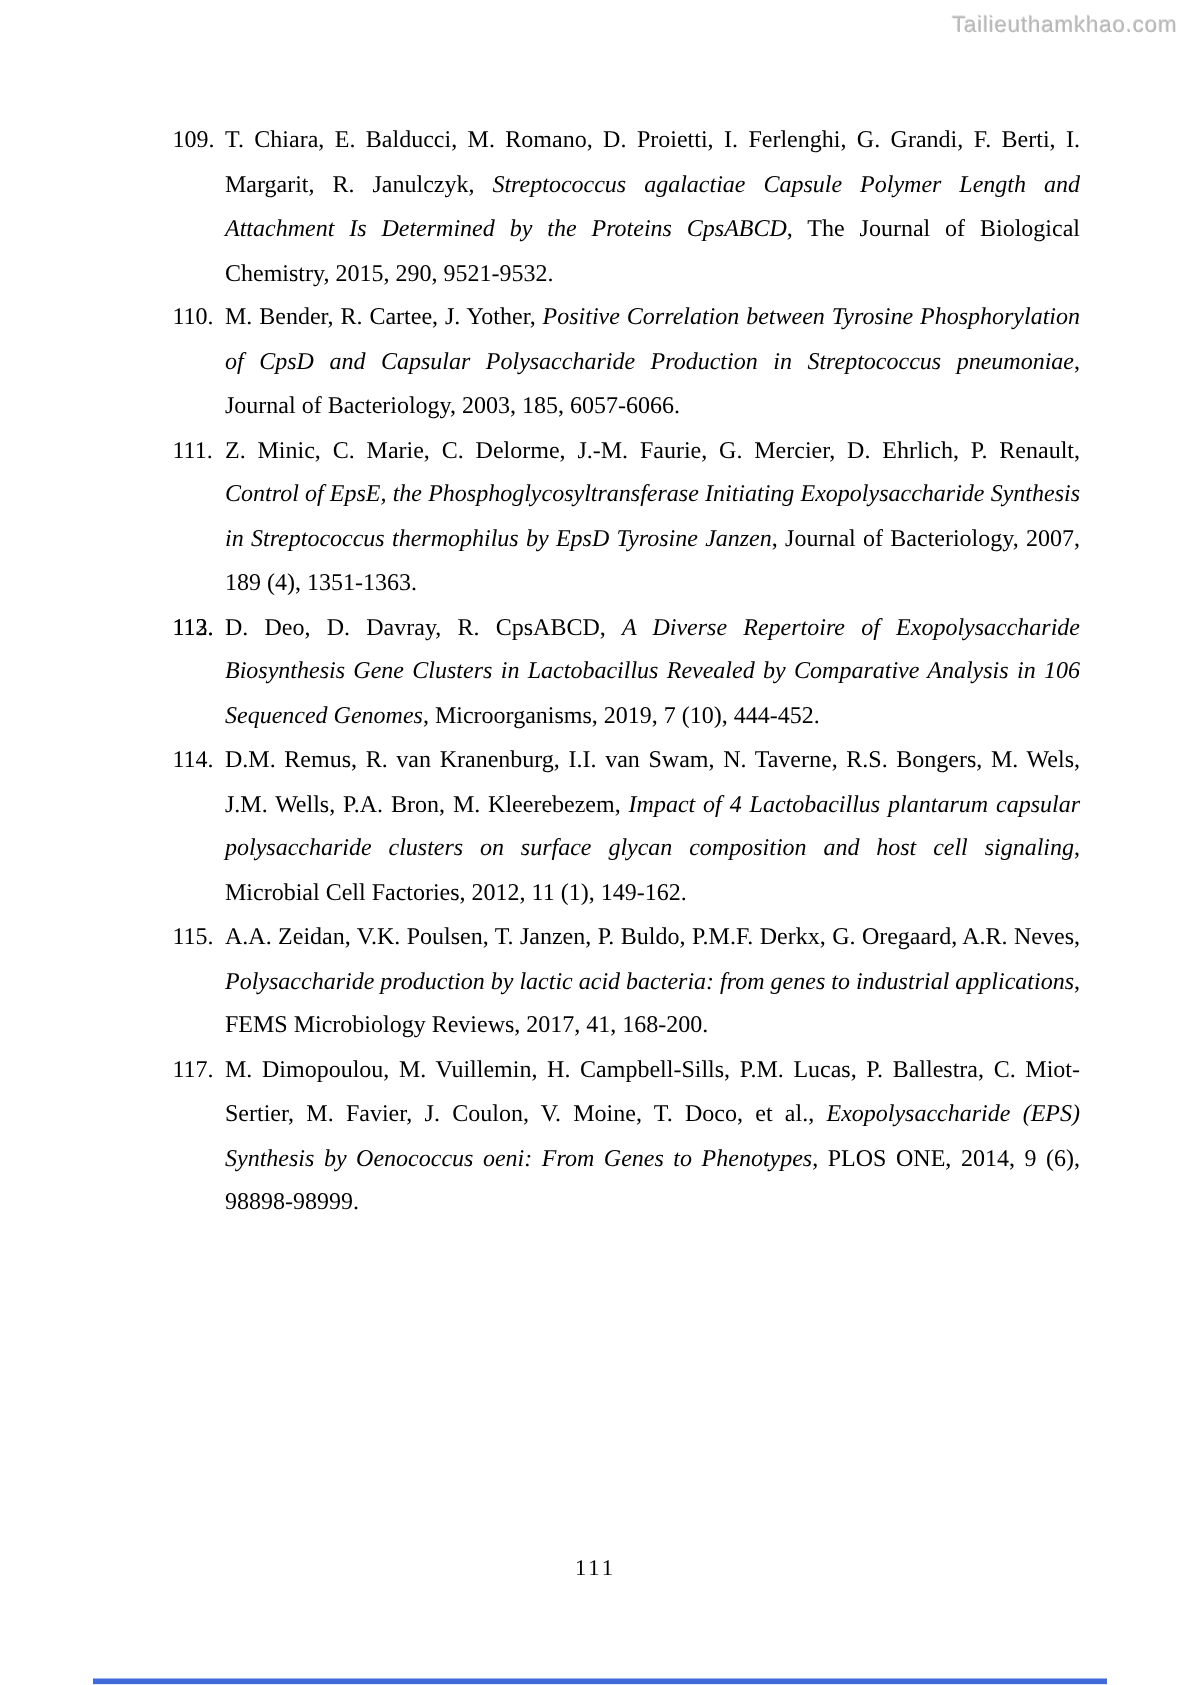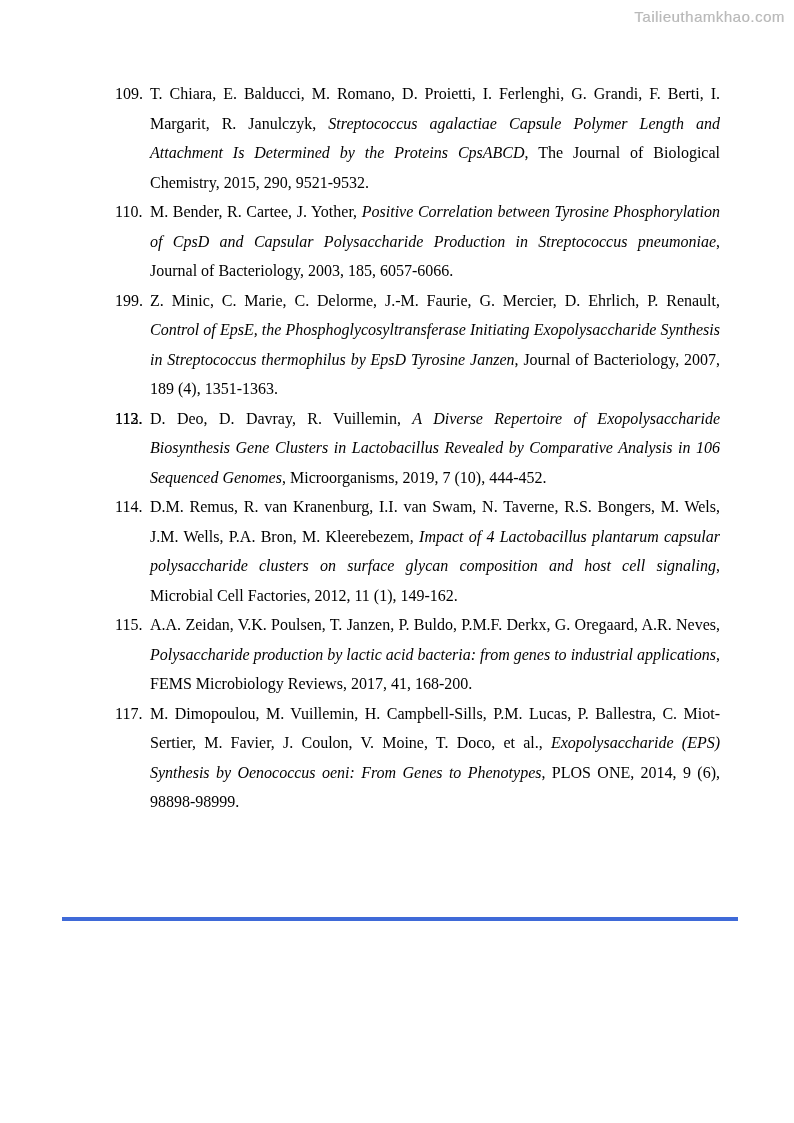--- a/index.html
+++ b/index.html
@@ -3,21 +3,21 @@
 <meta charset="utf-8">
 <style>
   html, body {
     margin: 0;
     padding: 0;
     background: #ffffff;
   }
   .page {
     position: relative;
     width: 794px;
-    height: 921px;
+    height: 1123px;
     background: #ffffff;
     overflow: hidden;
     font-family: "Liberation Serif", serif;
     color: #000000;
   }
   .watermark {
     position: absolute;
     top: 8px;
     right: 9px;
     font-family: "Liberation Sans", sans-serif;
@@ -80,45 +80,46 @@
     <span class="ref-num">109.</span>
     <span class="ref-body"><span class="roman">T. Chiara, E. Balducci, M. Romano, D. Proietti, I. Ferlenghi, G. Grandi, F. Berti, I. Margarit, R. Janulczyk, </span><span class="italic">Streptococcus agalactiae Capsule Polymer Length and Attachment Is Determined by the Proteins CpsABCD</span><span class="roman">, The Journal of Biological Chemistry, 2015, 290, 9521-9532.</span></span>
   </div>
 
   <div class="ref-item">
     <span class="ref-num">110.</span>
     <span class="ref-body"><span class="roman">M. Bender, R. Cartee, J. Yother, </span><span class="italic">Positive Correlation between Tyrosine Phosphorylation of CpsD and Capsular Polysaccharide Production in Streptococcus pneumoniae</span><span class="roman">, Journal of Bacteriology, 2003, 185, 6057-6066.</span></span>
   </div>
 
   <div class="ref-item">
-    <span class="ref-num">199.</span>
+    <span class="ref-num">111.</span>
     <span class="ref-body"><span class="roman">Z. Minic, C. Marie, C. Delorme, J.-M. Faurie, G. Mercier, D. Ehrlich, P. Renault, </span><span class="italic">Control of EpsE, the Phosphoglycosyltransferase Initiating Exopolysaccharide Synthesis in Streptococcus thermophilus by EpsD Tyrosine Janzen</span><span class="roman">, Journal of Bacteriology, 2007, 189 (4), 1351-1363.</span></span>
   </div>
 
   <div class="ref-item">
     <span class="ref-num">112.</span>
   </div>
 
   <div class="ref-item">
     <span class="ref-num">113.</span>
-    <span class="ref-body"><span class="roman">D. Deo, D. Davray, R. Vuillemin, </span><span class="italic">A Diverse Repertoire of Exopolysaccharide Biosynthesis Gene Clusters in Lactobacillus Revealed by Comparative Analysis in 106 Sequenced Genomes</span><span class="roman">, Microorganisms, 2019, 7 (10), 444-452.</span></span>
+    <span class="ref-body"><span class="roman">D. Deo, D. Davray, R. CpsABCD, </span><span class="italic">A Diverse Repertoire of Exopolysaccharide Biosynthesis Gene Clusters in Lactobacillus Revealed by Comparative Analysis in 106 Sequenced Genomes</span><span class="roman">, Microorganisms, 2019, 7 (10), 444-452.</span></span>
   </div>
 
   <div class="ref-item">
     <span class="ref-num">114.</span>
     <span class="ref-body"><span class="roman">D.M. Remus, R. van Kranenburg, I.I. van Swam, N. Taverne, R.S. Bongers, M. Wels, J.M. Wells, P.A. Bron, M. Kleerebezem, </span><span class="italic">Impact of 4 Lactobacillus plantarum capsular polysaccharide clusters on surface glycan composition and host cell signaling</span><span class="roman">, Microbial Cell Factories, 2012, 11 (1), 149-162.</span></span>
   </div>
 
   <div class="ref-item">
     <span class="ref-num">115.</span>
     <span class="ref-body"><span class="roman">A.A. Zeidan, V.K. Poulsen, T. Janzen, P. Buldo, P.M.F. Derkx, G. Oregaard, A.R. Neves, </span><span class="italic">Polysaccharide production by lactic acid bacteria: from genes to industrial applications</span><span class="roman">, FEMS Microbiology Reviews, 2017, 41, 168-200.</span></span>
   </div>
 
 
   <div class="ref-item">
     <span class="ref-num">117.</span>
     <span class="ref-body"><span class="roman">M. Dimopoulou, M. Vuillemin, H. Campbell-Sills, P.M. Lucas, P. Ballestra, C. Miot-Sertier, M. Favier, J. Coulon, V. Moine, T. Doco, et al., </span><span class="italic">Exopolysaccharide (EPS) Synthesis by Oenococcus oeni: From Genes to Phenotypes</span><span class="roman">, PLOS ONE, 2014, 9 (6), 98898-98999.</span></span>
   </div>
 </div>
 
+  <div class="page-number">111</div>
 
   <div class="bottom-bar" style="background: rgb(63, 106, 216);"></div>
 </div>
 
 </body></html>

